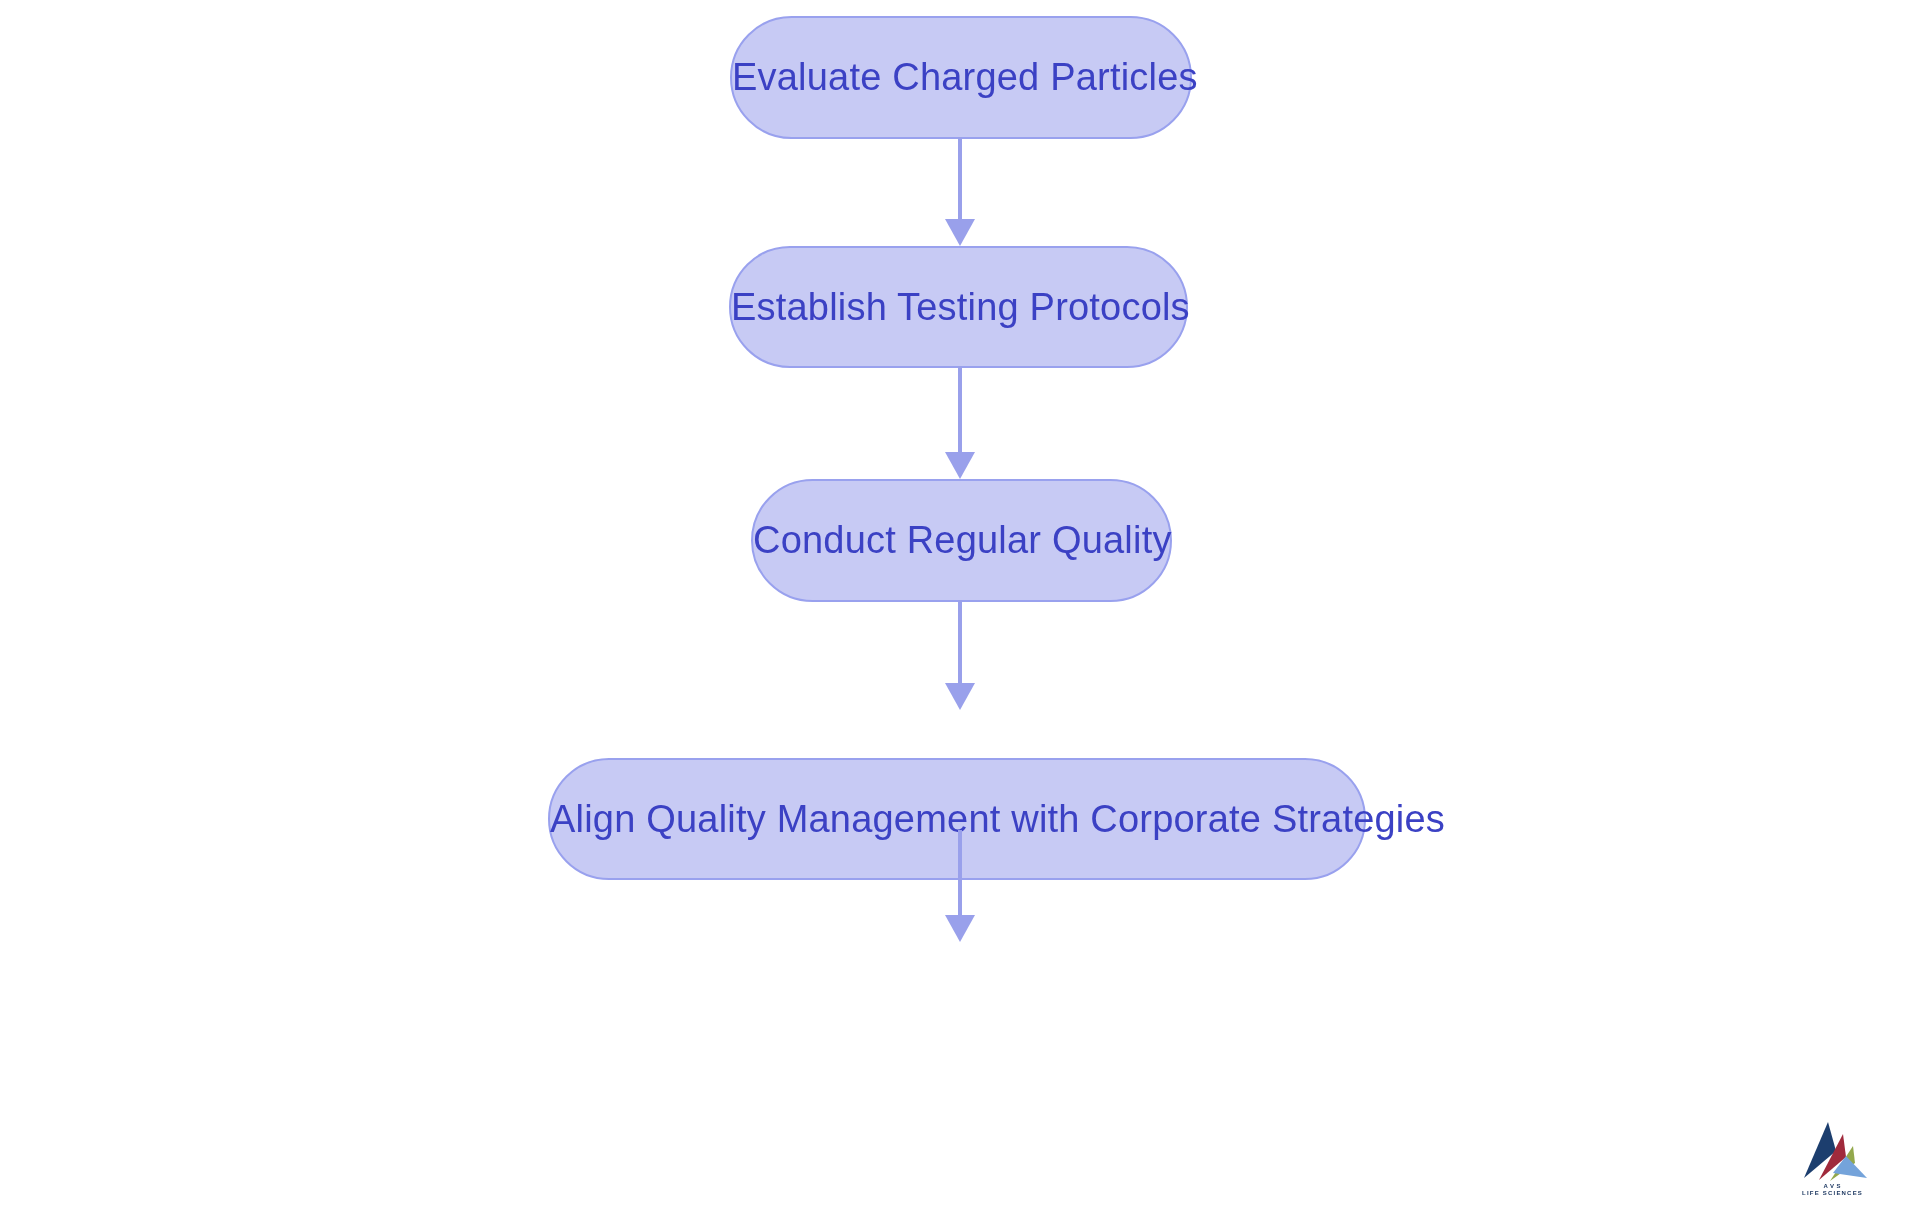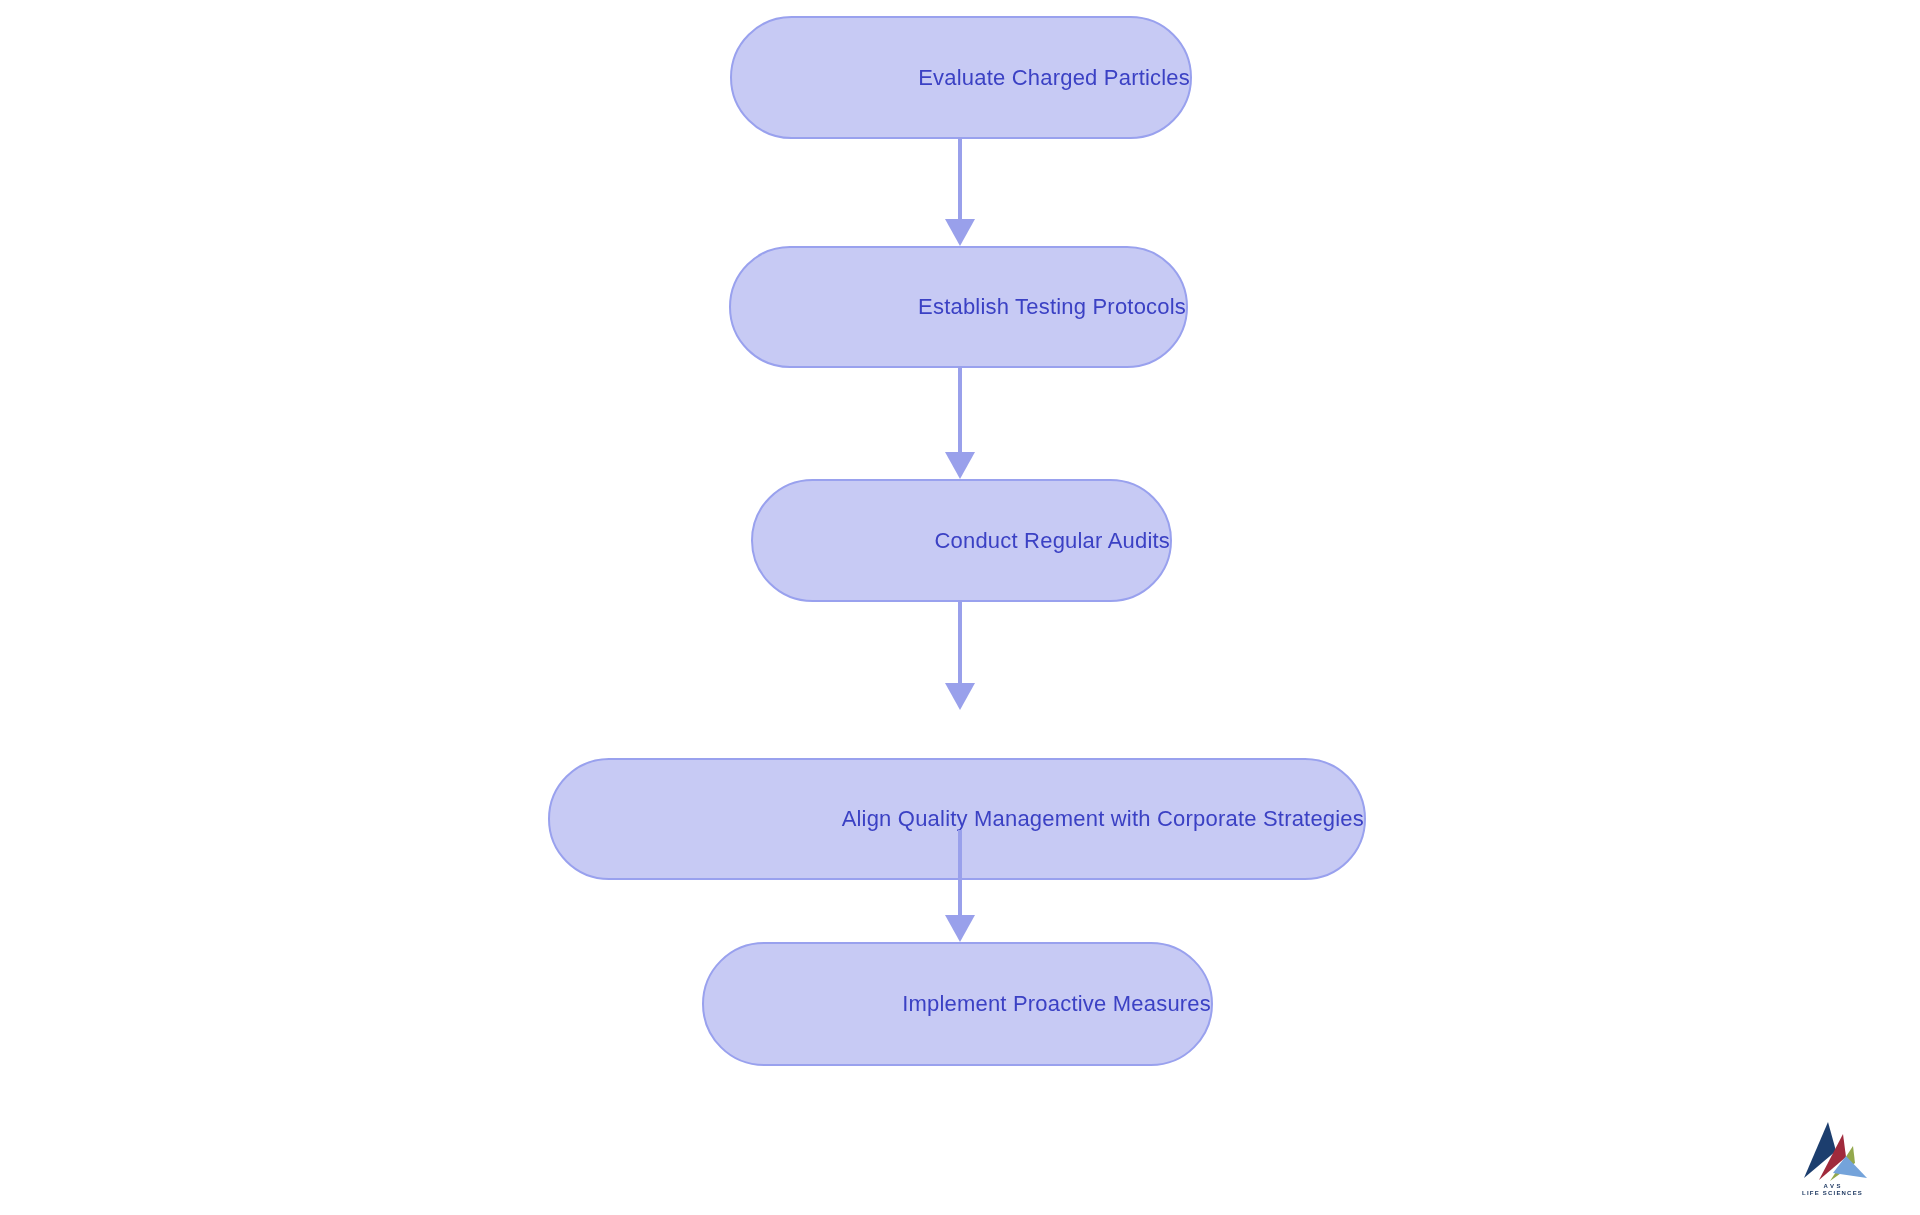--- a/index.html
+++ b/index.html
@@ -15,26 +15,26 @@
     background: #ffffff;
     overflow: hidden;
   }
   .flow-node {
     position: absolute;
     box-sizing: border-box;
     background: #c7caf4;
     border: 2px solid #99a1ee;
     border-radius: 62px;
     color: #3b41c4;
-    font-size: 22px;
+    font-size: 38px;
     font-weight: 500;
     letter-spacing: 0.2px;
     display: flex;
     align-items: center;
-    justify-content: flex-end;
+    justify-content: flex-start;
     text-align: center;
     white-space: nowrap;
   }
   #node-1 { left: 730px; top: 16px;  width: 462px; height: 123px; }
   #node-2 { left: 729px; top: 246px; width: 459px; height: 122px; }
   #node-3 { left: 751px; top: 479px; width: 421px; height: 123px; }
   #node-4 { left: 548px; top: 710px; width: 818px; height: 122px; margin-top: 48px; }
   #node-5 { left: 702px; top: 942px; width: 511px; height: 124px; }
 
   .flow-arrow {
@@ -111,40 +111,37 @@
   <div id="node-2" class="flow-node">
     <span>Establish Testing Protocols</span>
   </div>
 
   <div id="arrow-2" class="flow-arrow">
     <div class="arrow-line"></div>
     <div class="arrow-head"></div>
   </div>
 
   <div id="node-3" class="flow-node">
-    <span>Conduct Regular Audits</span>
+    <span>Conduct Regular Quality</span>
   </div>
 
   <div id="arrow-3" class="flow-arrow">
     <div class="arrow-line"></div>
     <div class="arrow-head"></div>
   </div>
 
   <div id="node-4" class="flow-node">
     <span>Align Quality Management with Corporate Strategies</span>
   </div>
 
   <div id="arrow-4" class="flow-arrow">
     <div class="arrow-line"></div>
     <div class="arrow-head"></div>
   </div>
 
-  <div id="node-5" class="flow-node">
-    <span>Implement Proactive Measures</span>
-  </div>
 
   <div id="logo">
     <svg width="84" height="62" viewBox="0 0 84 62">
       <polygon points="14,58 38,2 46,31" fill="#1c3e6e"></polygon>
       <polygon points="29,60 53,14 56,37" fill="#a02a3c"></polygon>
       <polygon points="40,61 63,26 65,43" fill="#93a84c"></polygon>
       <polygon points="43,53 56,36 77,58" fill="#74a3da"></polygon>
     </svg>
     <div class="logo-line1">AVS</div>
     <div class="logo-line2">LIFE SCIENCES</div>

